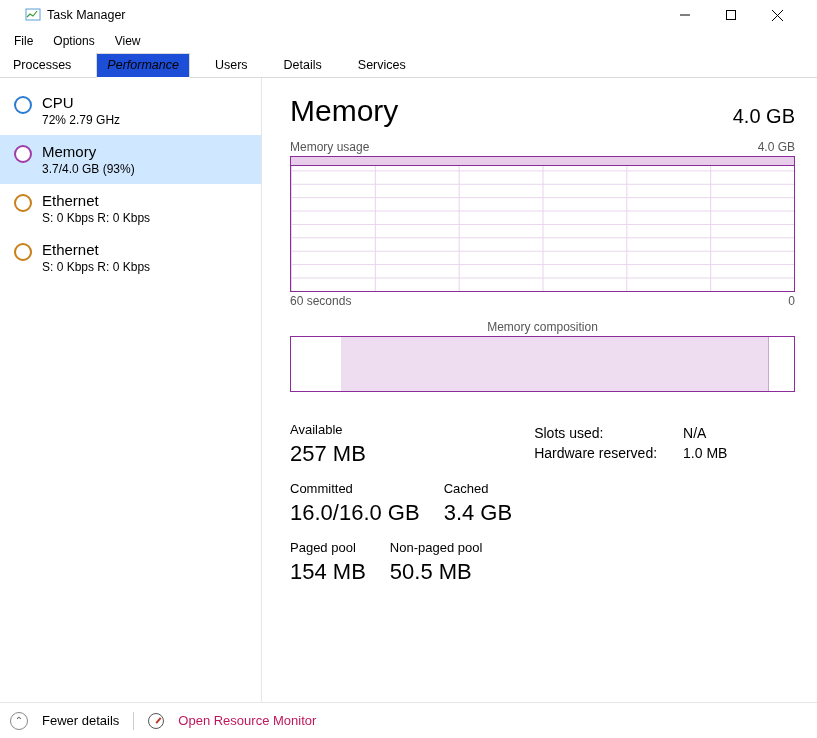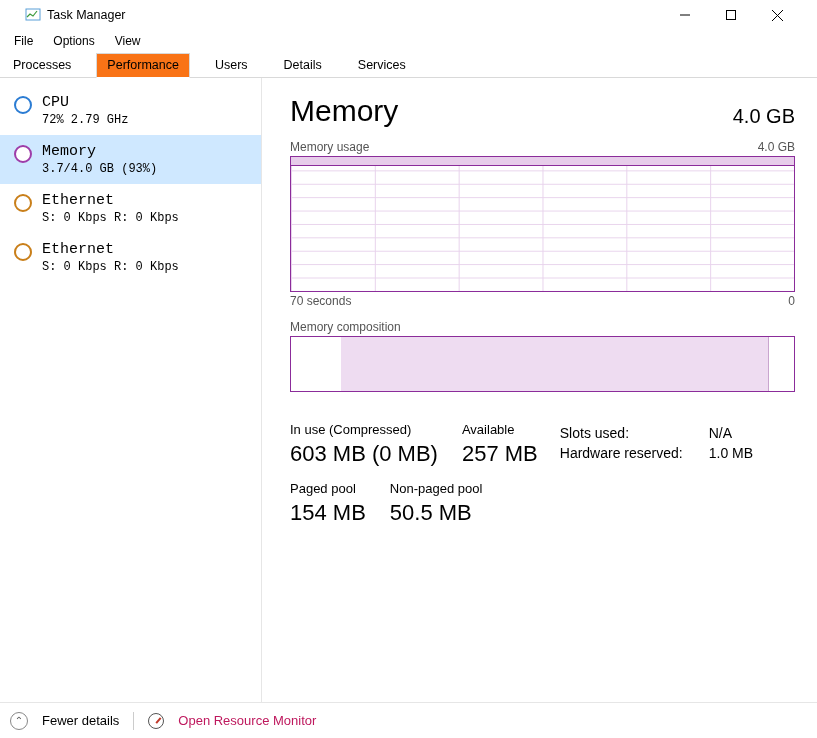--- a/index.html
+++ b/index.html
@@ -56,40 +56,40 @@
     .tab {
       padding: 4px 10px 5px;
       border: 1px solid transparent;
       border-bottom: none;
       position: relative;
       top: 1px;
       color: #000;
     }
     .tab.active {
       border-color: #d9d9d9;
-      background: #f97316;
+      background: #1d4ed8;
       border-bottom: 1px solid #fff;
+      font-style: italic;
     }
     
     .content {
       flex: 1;
       display: flex;
       overflow: hidden;
     }
     .sidebar {
       width: 262px;
       border-right: 1px solid #e6e6e6;
       padding-top: 8px;
     }
     .sidebar-item {
       display: flex;
       align-items: flex-start;
       gap: 10px;
       padding: 8px 10px 8px 14px;
-      font-family: Liberation Mono, monospace;
     }
     .sidebar-item.selected { background: #cfe8ff; }
     .si-icon {
       width: 18px; height: 18px;
       margin-top: 2px;
       border: 2px solid;
       border-radius: 50%;
       background: #fff;
     }
     .si-icon.cpu { border-color: #2b7cd3; }
@@ -131,21 +131,21 @@
     }
     .chart-fillbar {
       position: absolute; left: 0; right: 0; top: 0;
       background: #e7cdea;
       border-bottom: 1px solid #8b2c9a;
     }
     .time-row {
       display: flex; justify-content: space-between;
       font-size: 12px; color: #555; margin-top: 2px;
     }
-    .comp-label { font-size: 12px; color: #555; margin-top: 12px; }
+    .comp-label { font-size: 12px; color: #555; margin-top: 12px; text-align: center; }
     .comp-bar {
       border: 1px solid #8b2c9a;
       height: 56px;
       display: flex;
       margin-top: 2px;
     }
     .comp-seg { height: 100%; }
     .comp-seg.inuse { background: #eedcf1; border-right: 1px solid #c9a5cf; }
     .comp-seg.free { background: #fff; }
     
@@ -277,41 +277,47 @@
 
     <div class="chart-label-row">
       <span>Memory usage</span>
       <span>4.0 GB</span>
     </div>
     <div class="chart">
       <div class="chart-grid"></div>
       <div class="chart-fillbar" id="usage-fill" style="height: 7%;"></div>
     </div>
     <div class="time-row">
-      <span>70 seconds</span>
+      <span>60 seconds</span>
       <span>0</span>
     </div>
 
     <div class="comp-label">Memory composition</div>
     <div class="comp-bar">
       <div class="comp-seg" id="comp-res" style="width: 10%;"></div>
       <div class="comp-seg inuse" id="comp-inuse" style="width: 85%;"></div>
       <div class="comp-seg free" id="comp-free" style="width: 5%;"></div>
     </div>
 
     <div class="stats">
       <div class="stats-left">
         <div class="stat-row1">
           <div class="stat-block">
-            <span class="stat-label">In use (Compressed)</span>
-            <span class="stat-value">603 MB (0 MB)</span>
-          </div>
-          <div class="stat-block">
             <span class="stat-label">Available</span>
             <span class="stat-value">257 MB</span>
+          </div>
+        </div>
+        <div class="stat-row2">
+          <div class="stat-block">
+            <span class="stat-label">Committed</span>
+            <span class="stat-value">16.0/16.0 GB</span>
+          </div>
+          <div class="stat-block">
+            <span class="stat-label">Cached</span>
+            <span class="stat-value">3.4 GB</span>
           </div>
         </div>
         <div class="stat-row3">
           <div class="stat-block">
             <span class="stat-label">Paged pool</span>
             <span class="stat-value">154 MB</span>
           </div>
           <div class="stat-block">
             <span class="stat-label">Non-paged pool</span>
             <span class="stat-value">50.5 MB</span>

